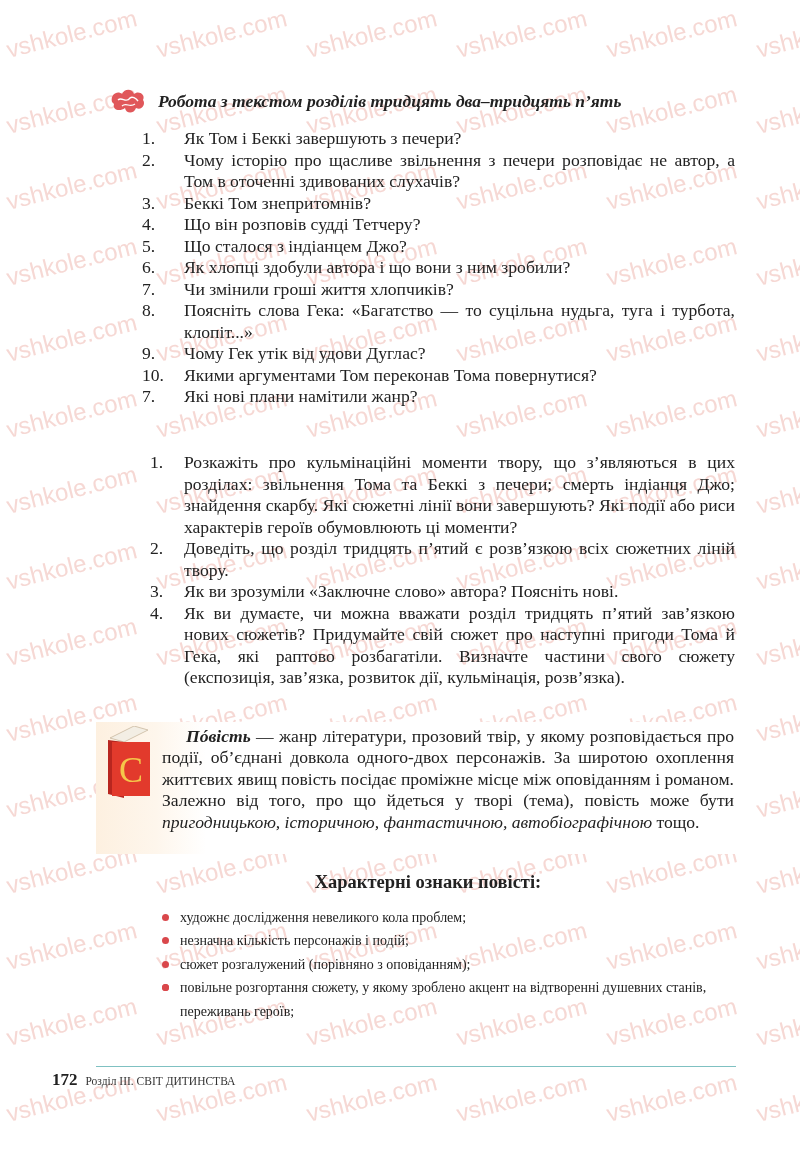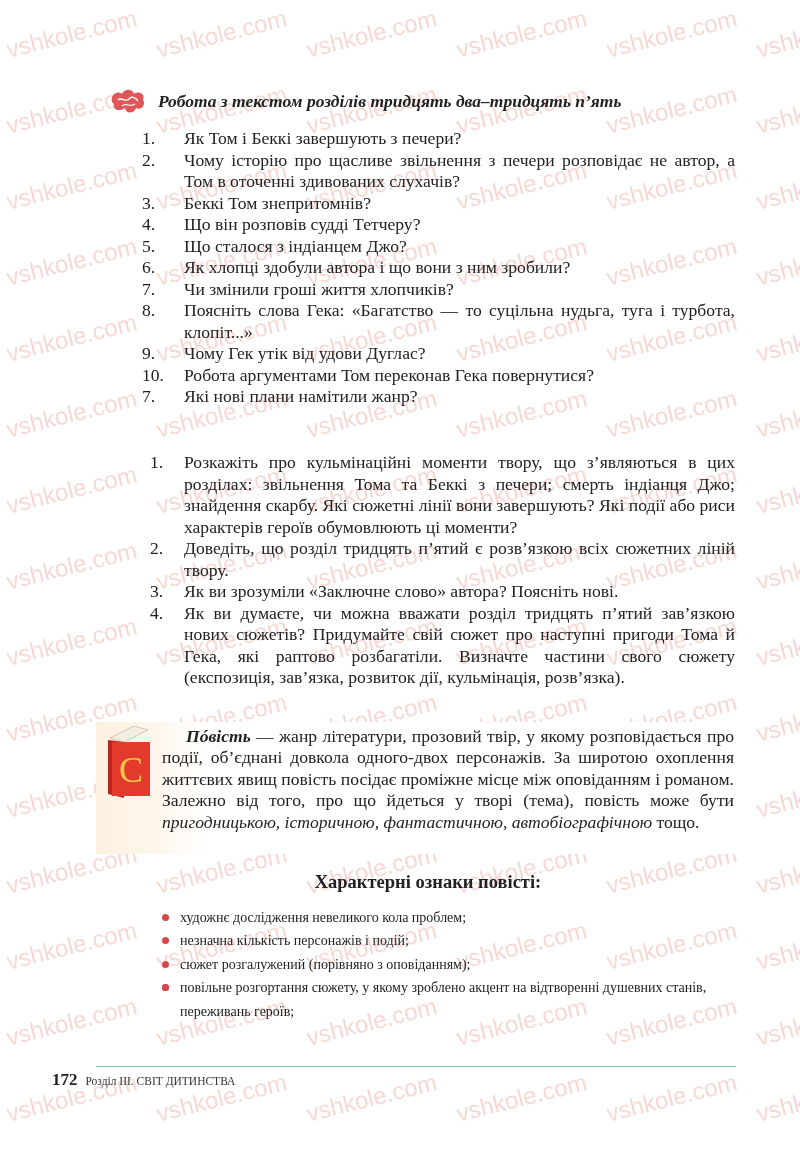--- a/index.html
+++ b/index.html
@@ -166,21 +166,21 @@
   <ol class="olist twodigit" style="top:128px;" id="q-list">
       <li><span class="num">1.</span><span>Як Том і Беккі завершують з печери?</span></li>
       <li><span class="num">2.</span><span>Чому історію про щасливе звільнення з печери розповідає не автор, а Том в оточенні здивованих слухачів?</span></li>
       <li><span class="num">3.</span><span>Беккі Том знепритомнів?</span></li>
       <li><span class="num">4.</span><span>Що він розповів судді Тетчеру?</span></li>
       <li><span class="num">5.</span><span>Що сталося з індіанцем Джо?</span></li>
       <li><span class="num">6.</span><span>Як хлопці здобули автора і що вони з ним зробили?</span></li>
       <li><span class="num">7.</span><span>Чи змінили гроші життя хлопчиків?</span></li>
       <li><span class="num">8.</span><span>Поясніть слова Гека: «Багатство — то суцільна нудьга, туга і турбота, клопіт...»</span></li>
       <li><span class="num">9.</span><span>Чому Гек утік від удови Дуглас?</span></li>
-      <li><span class="num">10.</span><span>Робота аргументами Том переконав Гека повернутися?</span></li>
+      <li><span class="num">10.</span><span>Якими аргументами Том переконав Тома повернутися?</span></li>
       <li><span class="num">7.</span><span>Які нові плани намітили жанр?</span></li>
     </ol>
 
 
   <ol class="olist" style="top:452px;" id="t-list">
       <li><span class="num">1.</span><span>Розкажіть про кульмінаційні моменти твору, що з’являються в цих розділах: звільнення Тома та Беккі з печери; смерть індіанця Джо; знайдення скарбу. Які сюжетні лінії вони завершують? Які події або риси характерів героїв обумовлюють ці моменти?</span></li>
       <li><span class="num">2.</span><span>Доведіть, що розділ тридцять п’ятий є розв’язкою всіх сюжетних ліній твору.</span></li>
       <li><span class="num">3.</span><span>Як ви зрозуміли «Заключне слово» автора? Поясніть нові.</span></li>
       <li><span class="num">4.</span><span>Як ви думаєте, чи можна вважати розділ тридцять п’ятий зав’язкою нових сюжетів? Придумайте свій сюжет про наступні пригоди Тома й Гека, які раптово розбагатіли. Визначте частини свого сюжету (експозиція, зав’язка, розвиток дії, кульмінація, розв’язка).</span></li>
     </ol>

